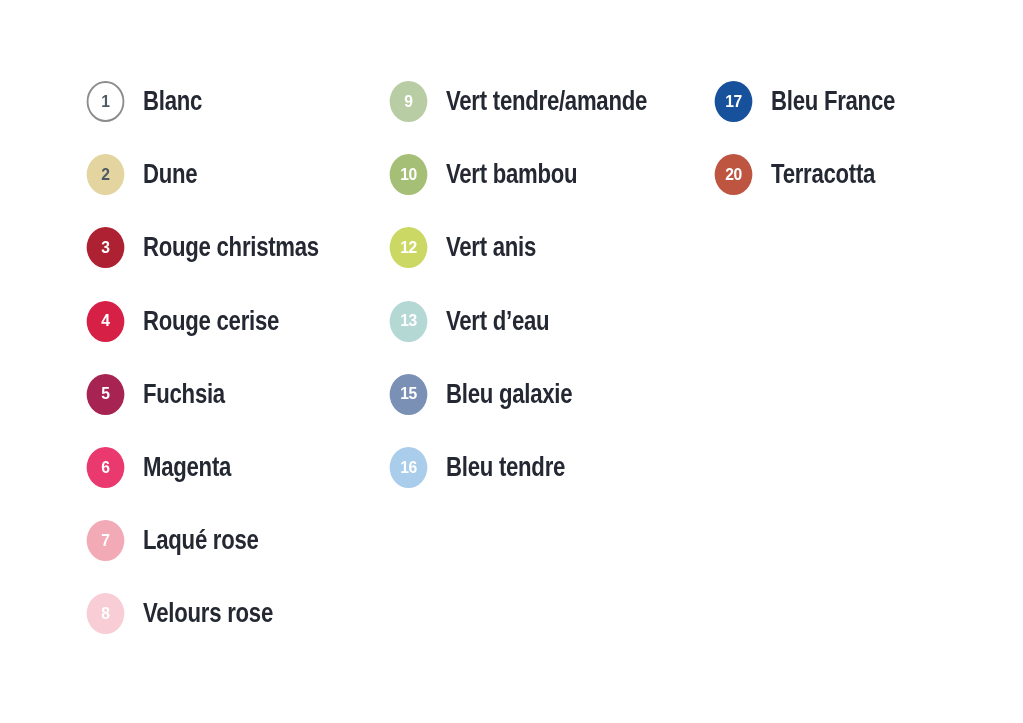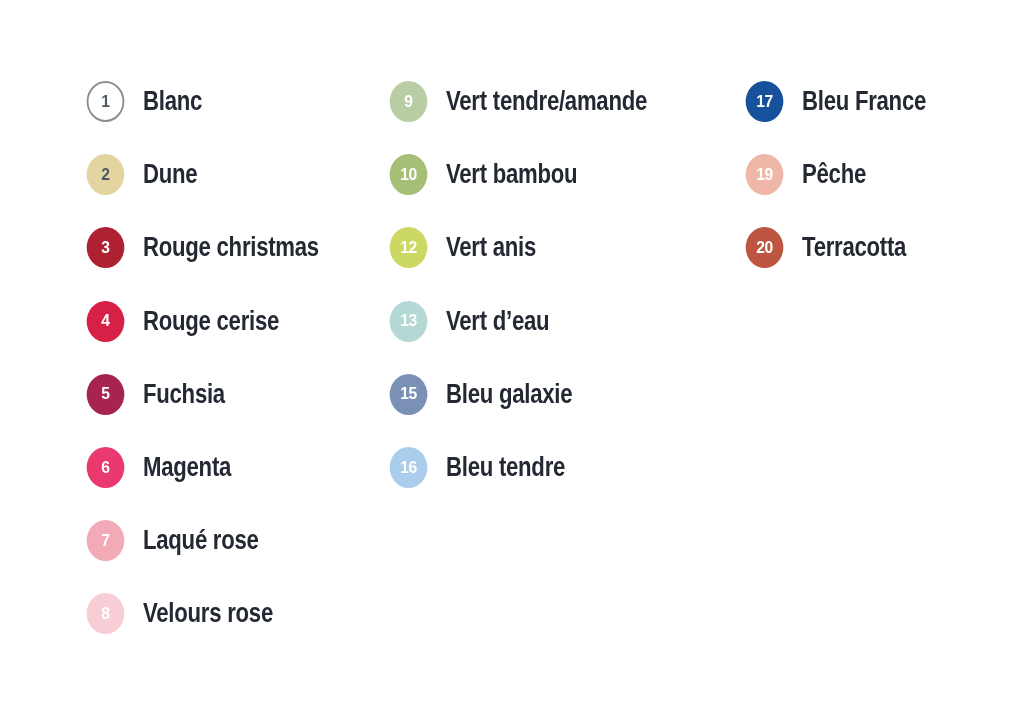--- a/index.html
+++ b/index.html
@@ -13,21 +13,21 @@
     position: relative;
     overflow: hidden;
     font-family: "Liberation Sans", sans-serif;
   }
   .palette-column {
     position: absolute;
     top: 65px;
   }
   #col-1 { left: 85px; }
   #col-2 { left: 388px; }
-  #col-3 { left: 744px; }
+  #col-3 { left: 713px; }
 
   .item {
     display: flex;
     align-items: center;
     height: 73.2px;
   }
   .swatch {
     flex: 0 0 41px;
     width: 41px;
     height: 41px;
@@ -113,20 +113,16 @@
       <span class="swatch" style="background: rgb(169, 205, 235); color: rgb(255, 255, 255);">16</span>
       <span class="label" style="color: rgb(35, 40, 50);">Bleu tendre</span>
     </div>
   </div>
 <div class="palette-column" id="col-3">
     <div class="item">
       <span class="swatch" style="background: rgb(23, 81, 155); color: rgb(255, 255, 255);">17</span>
       <span class="label" style="color: rgb(35, 40, 50);">Bleu France</span>
     </div>
     <div class="item">
-      <span class="swatch" style="background: rgb(238, 183, 167); color: rgb(255, 255, 255);">19</span>
-      <span class="label" style="color: rgb(35, 40, 50);">Pêche</span>
-    </div>
-    <div class="item">
       <span class="swatch" style="background: rgb(189, 85, 65); color: rgb(255, 255, 255);">20</span>
       <span class="label" style="color: rgb(35, 40, 50);">Terracotta</span>
     </div>
   </div>
 
 </body></html>

